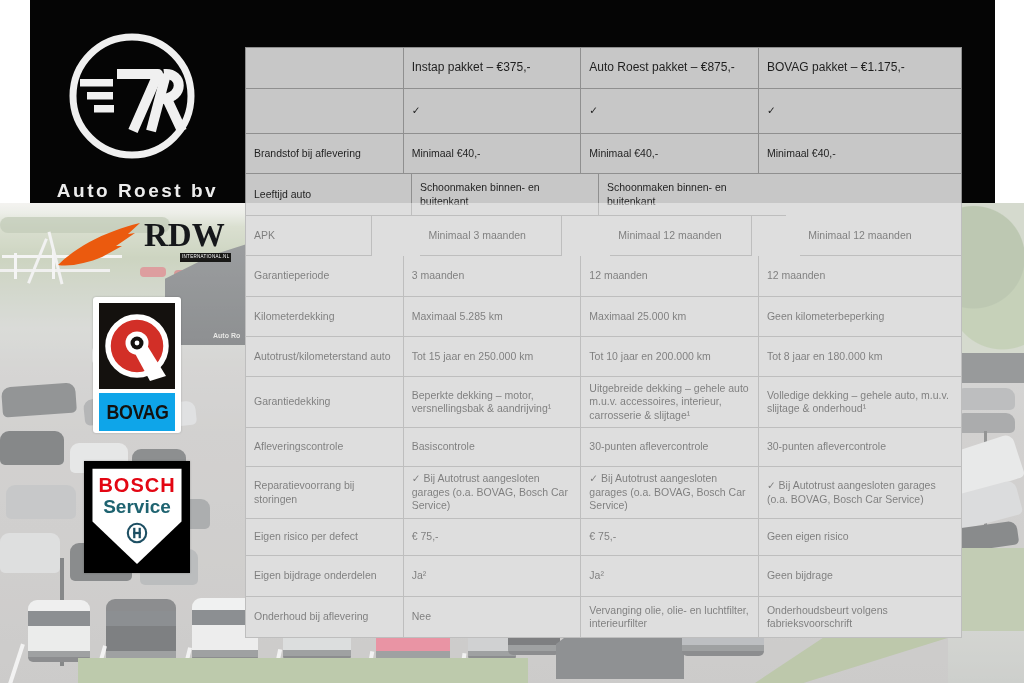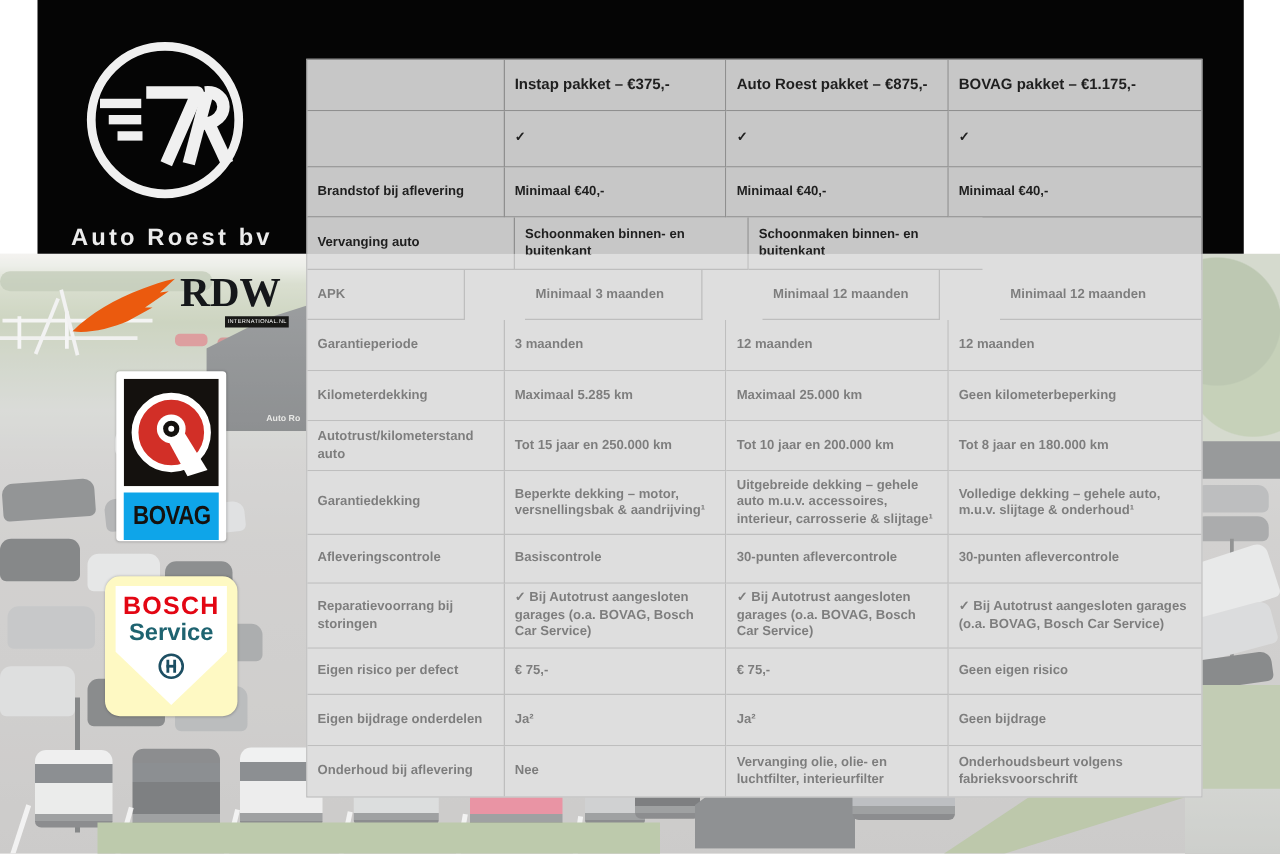--- a/index.html
+++ b/index.html
@@ -19,21 +19,21 @@
   .topband{position:absolute;left:30px;top:0;width:965px;height:203px;background:#050505;}
   .brand{position:absolute;left:30px;top:12px;width:215px;height:203px;}
   .brand-name{position:absolute;left:0;bottom:13px;width:100%;text-align:center;color:#ececec;
     font-size:19px;font-weight:700;letter-spacing:2.5px;}
 
   
   .cmp{position:absolute;left:245px;top:47px;width:717px;border:1px solid #8f8f8f;box-sizing:border-box;
     background:#c7c7c7;}
   .tr{display:flex;}
   .td{box-sizing:border-box;border-right:1px solid #8f8f8f;border-bottom:1px solid #8f8f8f;
-    background:#c7c7c7;color:#1f1f1f;font-weight:700;font-size:10.5px;line-height:1.28;
+    background:#c7c7c7;color:#1f1f1f;font-weight:400;font-size:10.5px;line-height:1.28;
     display:flex;align-items:center;padding:4px 8px;}
   .td:nth-child(1){width:166px;}
   .td:nth-child(2){width:187px;}
   .td:nth-child(3){width:187px;}
   .td:nth-child(4){width:213px;}
   .td:last-child{border-right:none;}
   .tr:last-child .td{border-bottom:none;}
   .th{font-size:12px;white-space:nowrap;overflow:hidden;}
 
   
@@ -43,22 +43,22 @@
   .rdw-sub{position:absolute;left:124px;top:34px;background:#191917;color:#fff;
     font-size:4.5px;line-height:1;padding:2px 2px;letter-spacing:.3px;white-space:nowrap;}
 
   
   .bovag{position:absolute;left:93px;top:297px;width:88px;height:136px;background:#fff;
     border-radius:3px;box-sizing:border-box;padding:6px;z-index:8;box-shadow:0 0 2px rgba(0,0,0,.25);}
   .bovag-band{width:76px;height:38px;background:#0ea5e9;display:flex;align-items:center;justify-content:center;}
   .bovag-band span{font-size:21px;font-weight:800;color:#14110e;transform:scaleX(.85);letter-spacing:-.5px;}
 
   
-  .bosch{position:absolute;left:84px;top:461px;width:106px;height:112px;background:#fef9c3;
-    border-radius:12px;z-index:8;box-shadow:0 0 2px rgba(0,0,0,.25);}
+  .bosch{position:absolute;left:84px;top:461px;width:106px;height:112px;background:#000000;
+    border-radius:0;z-index:8;box-shadow:0 0 2px rgba(0,0,0,.25);}
   .bosch-shield{position:absolute;inset:0;background:#fff;
     clip-path:polygon(8% 7%,92% 7%,92% 54%,50% 92%,8% 54%);}
   .bosch-name{position:absolute;left:0;top:13px;width:100%;text-align:center;color:#E30613;
     font-weight:800;font-size:20px;letter-spacing:1px;}
   .bosch-service{position:absolute;left:0;top:35px;width:100%;text-align:center;color:#1E6370;
     font-weight:700;font-size:19px;}
   .bosch-armature{position:absolute;left:41px;top:60px;}
 
   .bsign{position:absolute;left:213px;top:129px;color:#d8d8d4;font-size:7px;font-weight:700;z-index:2;}
   .pline{position:absolute;width:4px;background:rgba(245,245,245,.85);}
@@ -163,21 +163,21 @@
       <div class="td">✓</div>
       <div class="td">✓</div>
     </div>
     <div class="tr" style="height:40px;">
       <div class="td">Brandstof bij aflevering</div>
       <div class="td">Minimaal €40,-</div>
       <div class="td">Minimaal €40,-</div>
       <div class="td">Minimaal €40,-</div>
     </div>
     <div class="tr" style="height:42px;">
-      <div class="td">Vervanging auto</div>
+      <div class="td">Leeftijd auto</div>
       <div class="td">Schoonmaken binnen- en buitenkant</div>
       <div class="td">Schoonmaken binnen- en buitenkant</div>
     </div>
     <div class="tr" style="height:40px;gap:48px;">
       <div class="td">APK</div>
       <div class="td">Minimaal 3 maanden</div>
       <div class="td">Minimaal 12 maanden</div>
       <div class="td">Minimaal 12 maanden</div>
     </div>
     <div class="tr" style="height:41px;">

